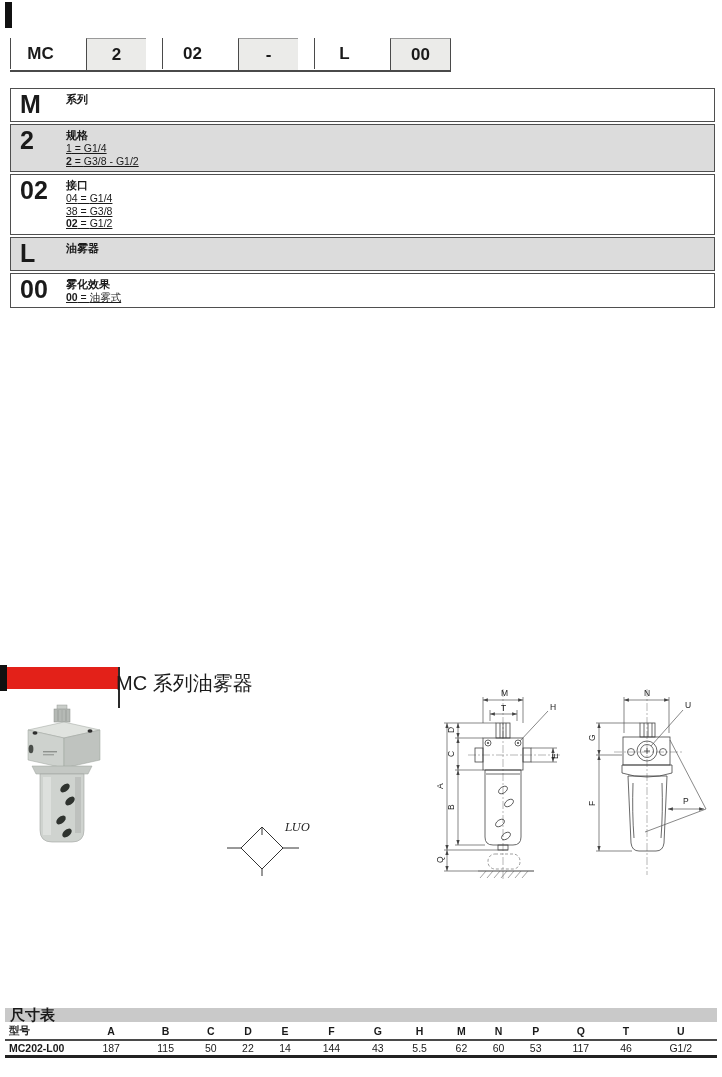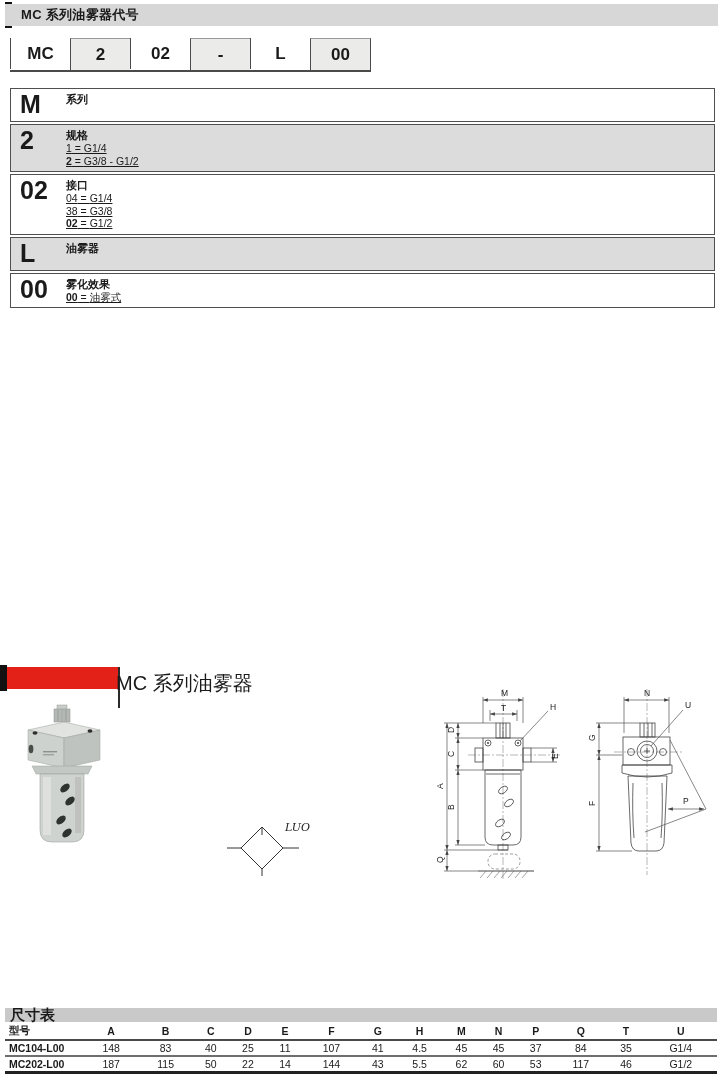--- a/index.html
+++ b/index.html
@@ -6,21 +6,21 @@
   .page{position:relative;width:722px;height:1077px;background:#ffffff;overflow:hidden;
         font-family:"Liberation Sans",sans-serif;color:#1a1a1a;}
 
   
   .top-header{position:absolute;left:5px;top:4px;width:713px;height:22px;background:#d7d7d7;
               display:flex;align-items:center;}
   .top-header-accent{position:absolute;left:5px;top:2px;width:7px;height:26px;background:#111;}
   .top-header-title{margin-left:16px;font-size:13px;font-weight:bold;letter-spacing:.3px;}
 
   
-  .code-row{position:absolute;left:10px;top:38px;display:flex;border-bottom:2px solid #4a4a4a;}
+  .code-row{position:absolute;left:10px;top:38px;display:flex;border-bottom:2px solid #4a4a4a;gap:16px;}
   .code-cell{width:59px;height:31px;border-left:1px solid #4a4a4a;display:flex;align-items:center;
              justify-content:center;font-weight:bold;font-size:17px;}
   .code-cell:last-child{border-right:1px solid #4a4a4a;}
   .code-cell.shaded{background:#ebebe9;border-top:1px solid #9a9a9a;}
 
   
   .legend{position:absolute;left:10px;top:88px;width:705px;}
   .legend-row{border:1px solid #4f4f4f;margin-bottom:2px;display:flex;padding:2px 0 4px;background:#fff;}
   .legend-row.shaded{background:#dcdcdc;}
   .legend-code{width:46px;padding-left:9px;font-size:25px;font-weight:bold;line-height:26px;flex:none;}
@@ -56,23 +56,20 @@
   .dim-table td{text-align:center;height:14px;border-bottom:2px solid #6e6e6e;padding:0;}
   .dim-table tr:last-child td{border-bottom:3px solid #222;}
   .dim-table td.model-cell{text-align:left;padding-left:4px;font-weight:bold;}
 </style>
 </head>
 <body>
 
 <div class="page">
 
   <div class="top-header-accent"></div>
-  <div class="top-header">
-    <span class="top-header-title">MC 系列油雾器代号</span>
-  </div>
 
   <div class="code-row">
     <div class="code-cell">MC</div>
     <div class="code-cell shaded">2</div>
     <div class="code-cell">02</div>
     <div class="code-cell shaded">-</div>
     <div class="code-cell">L</div>
     <div class="code-cell shaded">00</div>
   </div>
 
@@ -292,37 +289,20 @@
             <th>M</th>
             <th>N</th>
             <th>P</th>
             <th>Q</th>
             <th>T</th>
             <th>U</th>
           </tr>
       </thead>
       <tbody>
           <tr>
-            <td class="model-cell">MC104-L00</td>
-            <td>148</td>
-            <td>83</td>
-            <td>40</td>
-            <td>25</td>
-            <td>11</td>
-            <td>107</td>
-            <td>41</td>
-            <td>4.5</td>
-            <td>45</td>
-            <td>45</td>
-            <td>37</td>
-            <td>84</td>
-            <td>35</td>
-            <td>G1/4</td>
-          </tr>
-          <tr>
             <td class="model-cell">MC202-L00</td>
             <td>187</td>
             <td>115</td>
             <td>50</td>
             <td>22</td>
             <td>14</td>
             <td>144</td>
             <td>43</td>
             <td>5.5</td>
             <td>62</td>

